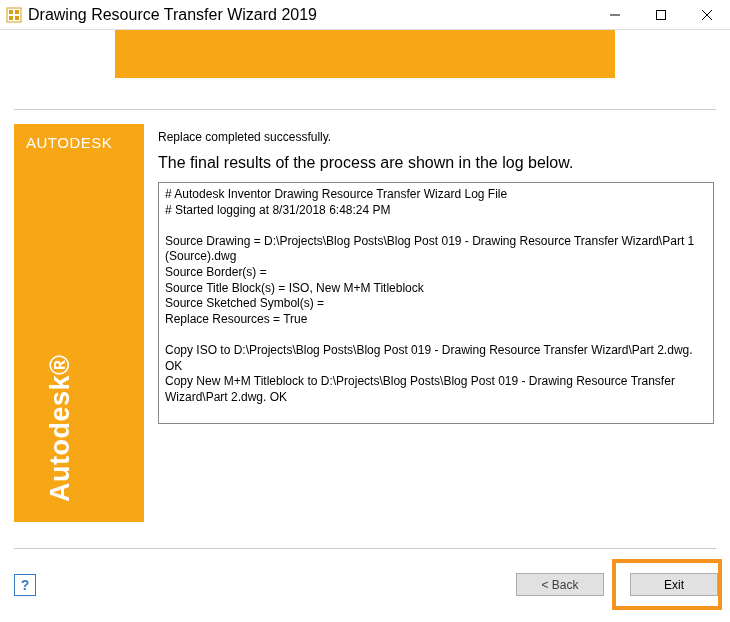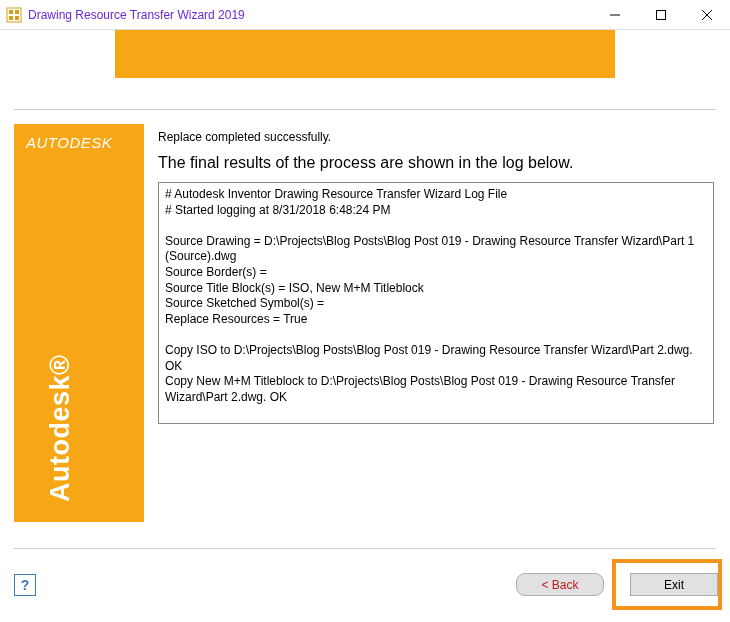--- a/index.html
+++ b/index.html
@@ -22,22 +22,22 @@
     .titlebar-icon {
       width: 16px;
       height: 16px;
       margin-right: 6px;
       display: inline-flex;
       align-items: center;
       justify-content: center;
     }
     .titlebar-title {
       flex: 1;
-      font-size: 12px;
-      color: #6d28d9;
+      font-size: 16px;
+      color: #000000;
     }
     .win-controls {
       display: flex;
       height: 100%;
     }
     .win-btn {
       width: 46px;
       height: 100%;
       display: flex;
       align-items: center;
@@ -73,21 +73,20 @@
       background: #f7a616;
       color: #fff;
       position: relative;
     }
     .brand-top {
       padding: 10px 12px;
       font-size: 15px;
       font-weight: 400;
       letter-spacing: 0.5px;
       line-height: 1.15;
-      font-style: italic;
     }
     .brand-rotated {
       position: absolute;
       bottom: 20px;
       left: 62px;
       transform: rotate(-90deg);
       transform-origin: left bottom;
       font-size: 27px;
       font-weight: bold;
       letter-spacing: 0.5px;
@@ -151,23 +150,22 @@
       height: 23px;
       border: 1px solid #adadad;
       background: #e1e1e1;
       font-size: 12px;
       display: flex;
       align-items: center;
       justify-content: center;
       cursor: pointer;
     }
     .wiz-btn.disabled {
-      color: #b91c1c;
+      color: #404040;
       cursor: default;
-      border-radius: 9px;
     }
     .exit-highlight {
       border: 4px solid #f7941e;
       padding: 10px 0 10px 14px;
       margin-right: -6px;
     }
   </style>
 </head>
 <body>
 

